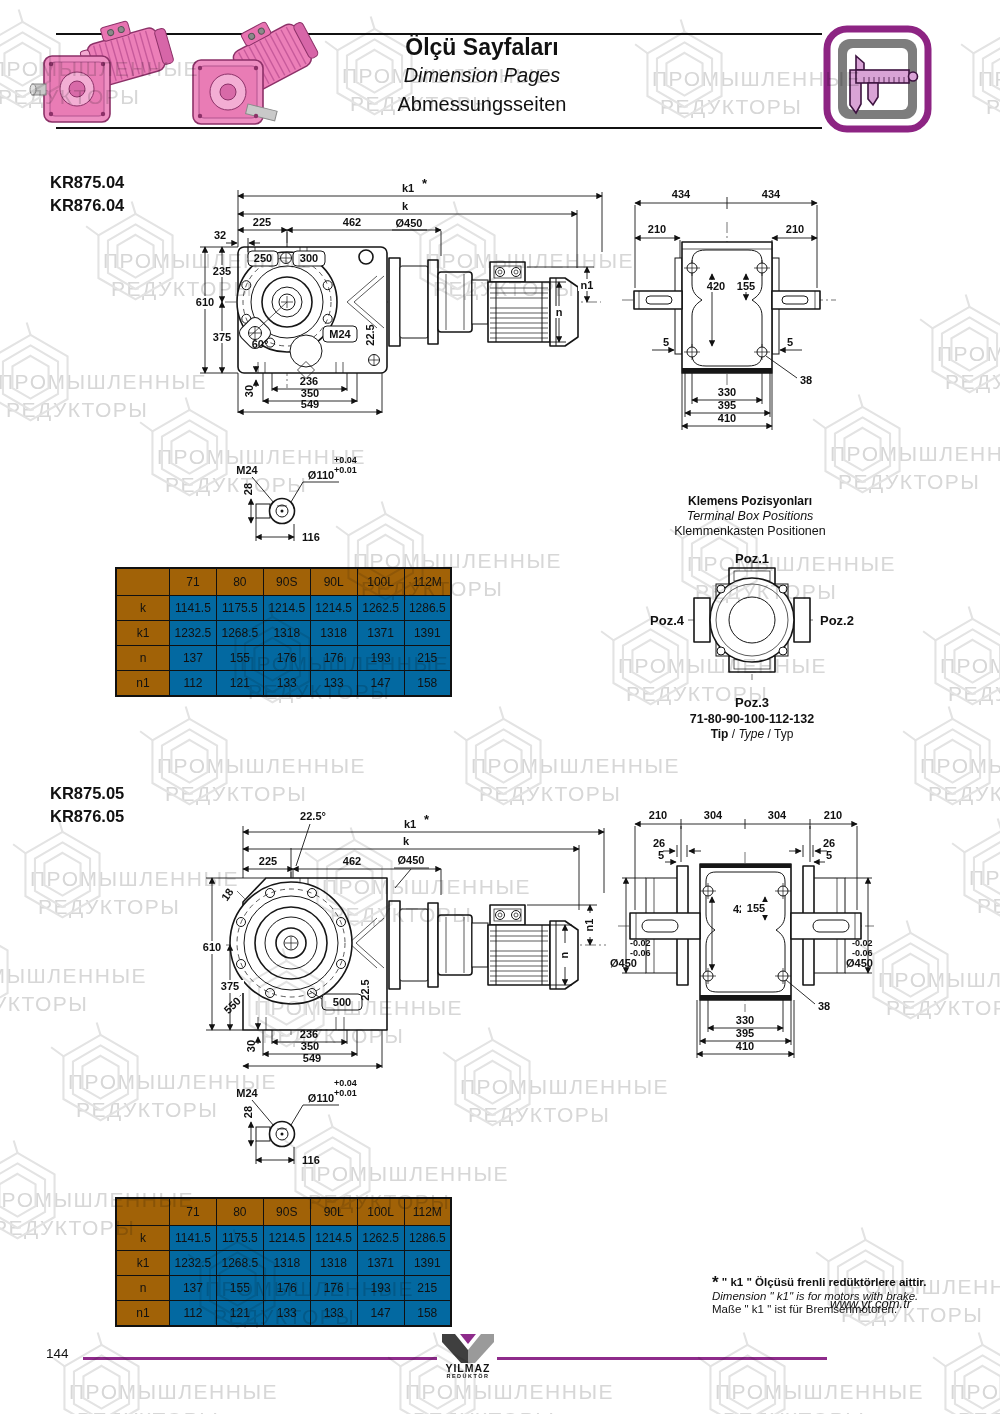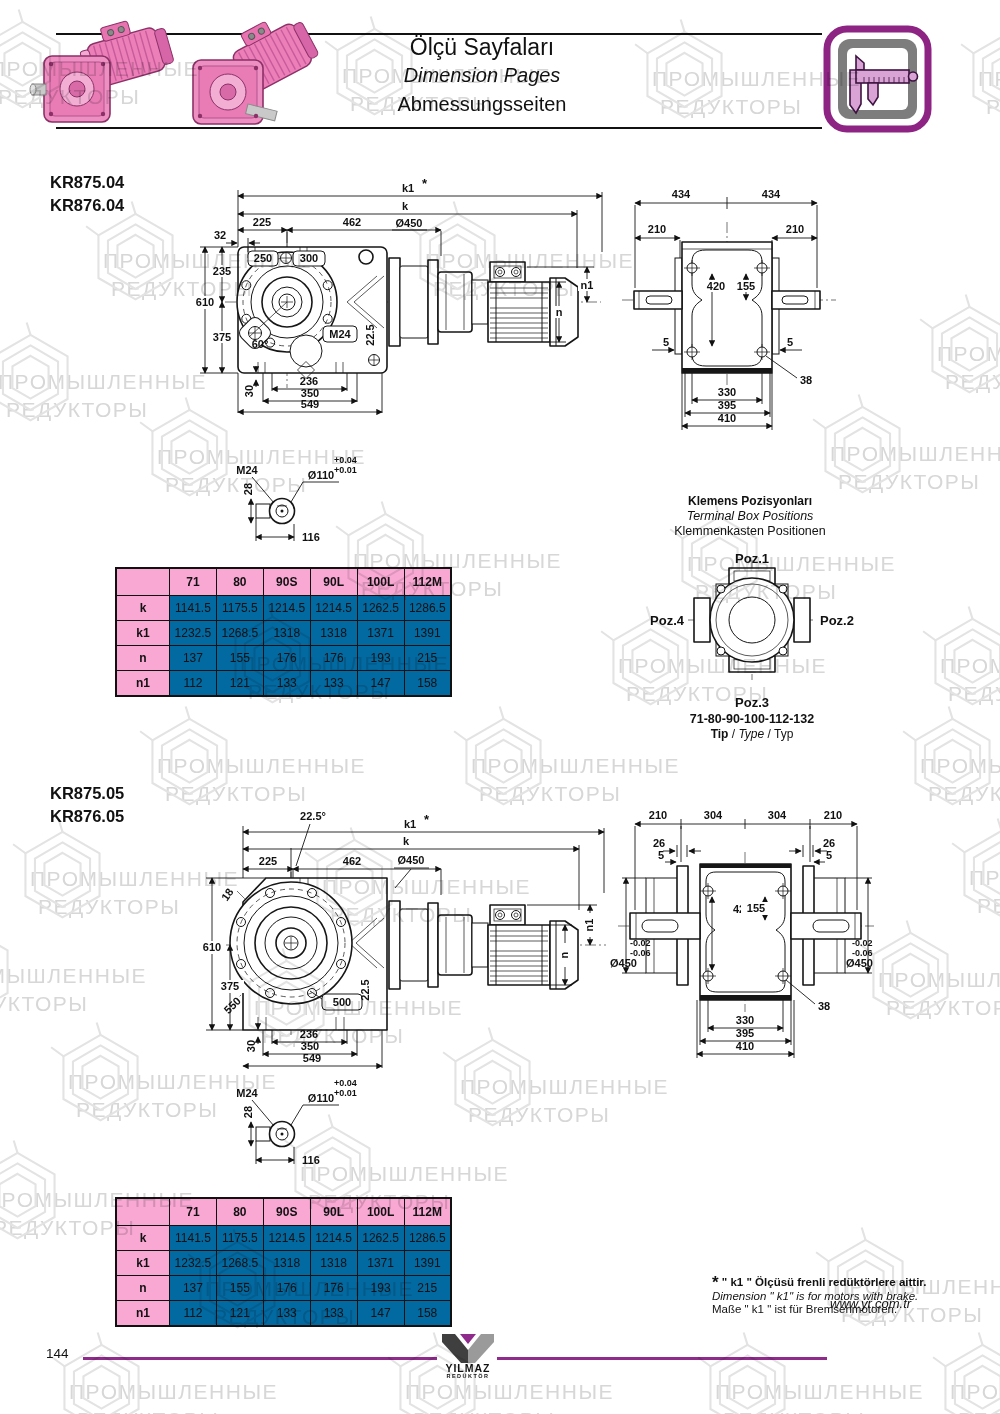--- a/index.html
+++ b/index.html
@@ -7,34 +7,34 @@
         font-family:"Liberation Sans",sans-serif;color:#111;}
   
   #wm-layer{position:absolute;left:0;top:0;width:1000px;height:1414px;z-index:6;
             mix-blend-mode:multiply;pointer-events:none;overflow:hidden;}
   .wm{position:absolute;width:340px;height:110px;}
   .wmt{position:absolute;left:15px;top:42px;font-size:21px;letter-spacing:1.5px;color:#d7d7d7;white-space:nowrap;}
   .wmt2{left:23px;top:70px;}
   
   .rule{position:absolute;background:#111;height:2px;}
   .title-block{position:absolute;left:332px;top:34px;width:300px;text-align:center;z-index:2;}
-  .t1{font-size:23px;font-weight:normal;line-height:26px;}
+  .t1{font-size:23px;font-weight:bold;line-height:26px;}
   .t2{font-size:20px;font-style:italic;line-height:30px;}
   .t3{font-size:20px;line-height:28px;}
   .note{position:absolute;left:48px;top:136px;font-size:11.5px;white-space:nowrap;z-index:2;}
   .note b{font-weight:bold;}
   .note i{font-style:italic;}
   .models{position:absolute;left:50px;font-weight:bold;font-size:16.5px;line-height:23px;z-index:2;}
   
   table.dimtable{position:absolute;left:115px;border-collapse:collapse;table-layout:fixed;
                  width:337px;z-index:2;background:#fff;border:2px solid #111;}
   table.dimtable th,table.dimtable td{border:1px solid #111;font-size:12px;text-align:center;
                  height:24px;padding:0;}
   table.dimtable tr:first-child th{height:26px;}
-  table.dimtable th{background:#f9a8d4;font-weight:bold;}
+  table.dimtable th{background:#a16207;font-weight:normal;}
   table.dimtable td{background:#0369a1;font-weight:normal;}
   table.dimtable th.corner{width:52px;}
   
   .tbhead{position:absolute;left:628px;top:494px;width:244px;text-align:center;z-index:2;}
   .tbh1{font-weight:bold;font-size:12px;line-height:15px;}
   .tbh2{font-style:italic;font-size:12.5px;line-height:15px;}
   .tbh3{font-size:12.5px;line-height:15px;}
   
   .footnote{position:absolute;left:712px;top:1276px;width:280px;z-index:2;font-size:11.5px;line-height:13.5px;}
   .fn-star{font-size:17px;font-weight:bold;vertical-align:-2px;}

